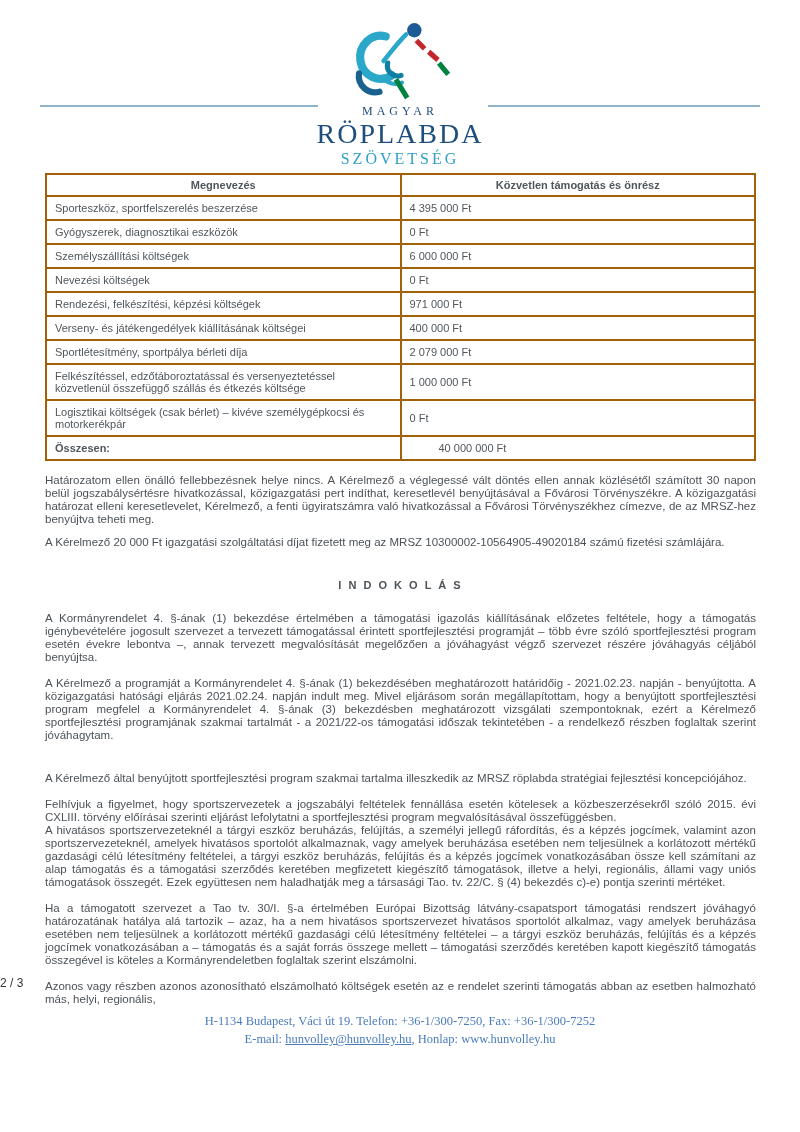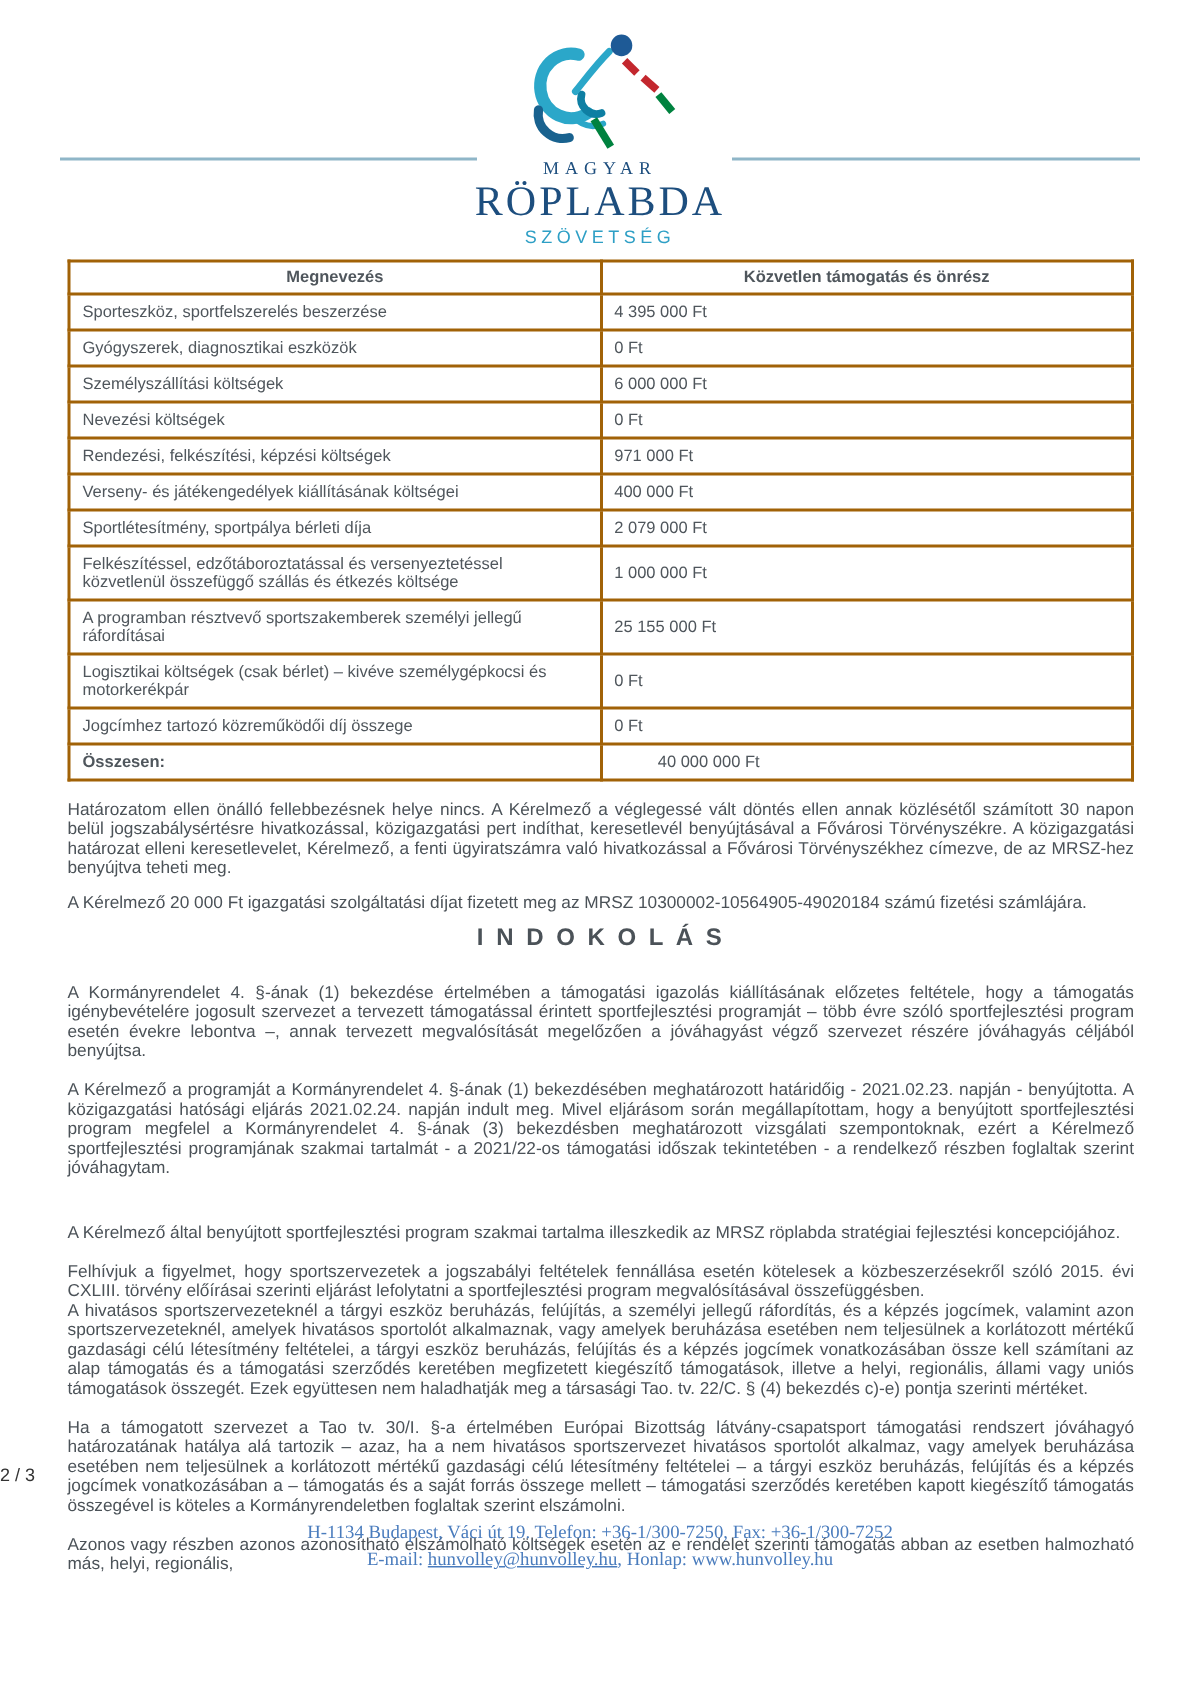--- a/index.html
+++ b/index.html
@@ -26,22 +26,22 @@
     font-family: "Liberation Serif", serif;
     font-size: 12px; letter-spacing: 4px; color: #1d4e7e;
     margin-top: -2px;
   }
   .logo-line2 {
     font-family: "Liberation Serif", serif;
     font-size: 28px; letter-spacing: 2px; color: #1d4e7e;
     line-height: 1.0; margin-top: 1px;
   }
   .logo-line3 {
-    font-family: Liberation Sans, sans-serif;
-    font-size: 12px; letter-spacing: 3px; color: #2e9fc5;
+    font-family: Liberation Serif, serif;
+    font-size: 16px; letter-spacing: 3px; color: #2e9fc5;
     margin-top: 2px;
   }
 
   
   table.cost-table {
     width: 711px; margin: 13px 44px 0 45px;
     border-collapse: collapse;
     font-size: 11px; color: #4f565c;
   }
   .cost-table th, .cost-table td {
@@ -59,22 +59,22 @@
 
   
   .textcol { margin: 0 44px 0 45px; }
   .para {
     font-size: 11.5px; line-height: 13px;
     text-align: justify; color: #4b5258;
   }
   .p1 { margin-top: 13px; }
   .p2 { margin-top: 10px; }
   .indokolas {
-    margin-top: 8px; text-align: center;
-    font-size: 16px; font-weight: bold; color: #4b5258;
+    margin-top: 30px; text-align: center;
+    font-size: 11px; font-weight: bold; color: #4b5258;
     letter-spacing: 2px;
   }
   .p3 { margin-top: 21px; }
   .p4 { margin-top: 13px; }
   .p5 { margin-top: 30px; }
   .p6 { margin-top: 13px; }
   .p7 { }
   .p8 { margin-top: 13px; }
   .p9 { margin-top: 13px; }
 
@@ -164,29 +164,21 @@
     </tr>
     <tr>
       <td>Sportlétesítmény, sportpálya bérleti díja</td>
       <td>2 079 000 Ft</td>
     </tr>
     <tr>
       <td>Felkészítéssel, edzőtáboroztatással és versenyeztetéssel közvetlenül összefüggő szállás és étkezés költsége</td>
       <td>1 000 000 Ft</td>
     </tr>
     <tr>
-      <td>A programban résztvevő sportszakemberek személyi jellegű ráfordításai</td>
-      <td>25 155 000 Ft</td>
-    </tr>
-    <tr>
       <td>Logisztikai költségek (csak bérlet) – kivéve személygépkocsi és motorkerékpár</td>
-      <td>0 Ft</td>
-    </tr>
-    <tr>
-      <td>Jogcímhez tartozó közreműködői díj összege</td>
       <td>0 Ft</td>
     </tr>
     <tr class="total">
       <td>Összesen:</td>
       <td class="val">40 000 000 Ft</td>
     </tr>
   </tbody>
 </table>
 
 <div class="textcol">

